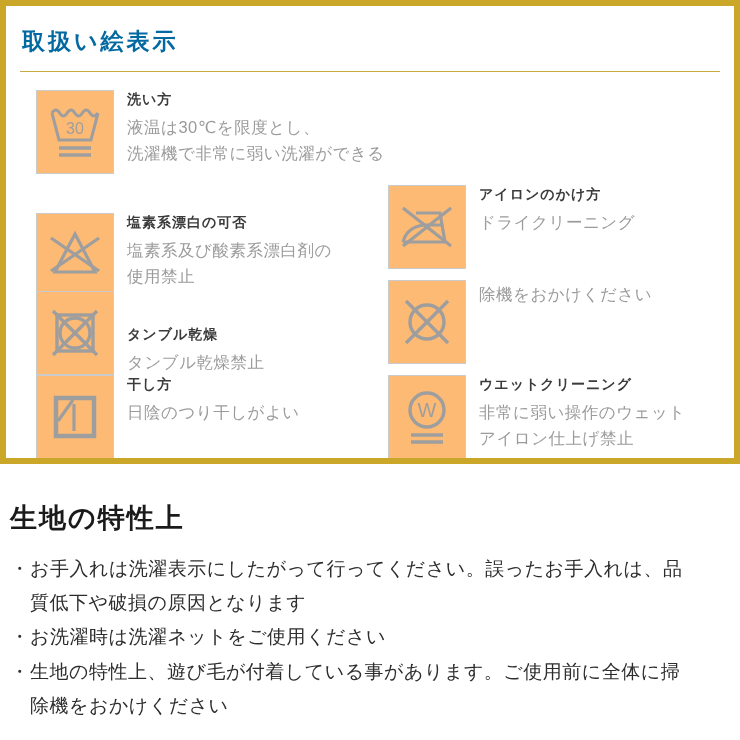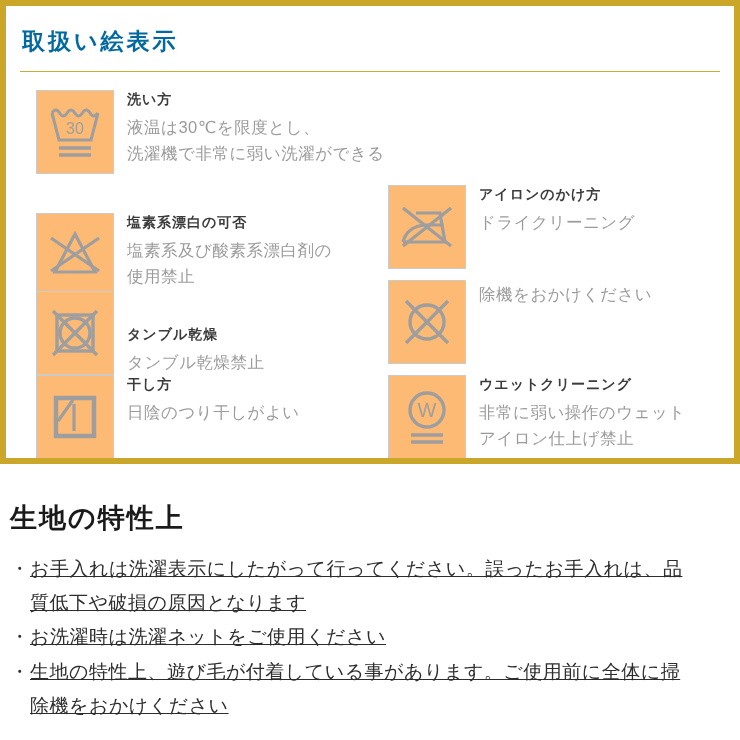--- a/index.html
+++ b/index.html
@@ -76,21 +76,21 @@
   }
   .handling-list { list-style: none; }
   .handling-list li {
     display: flex;
     font-size: 19px;
     color: #2D2D2D;
     line-height: 1.8;
     letter-spacing: 0.5px;
   }
   .bullet-char { flex: 0 0 auto; width: 20px; }
-  .bullet-text { white-space: pre-line; text-decoration: underline; }
+  .bullet-text { white-space: pre-line; }
 </style>
 </head>
 <body>
 
 <section class="care-box">
   <h1 class="care-box-title">取扱い絵表示</h1>
 
   <div class="symbol-grid">
 
     <div class="symbol-item c1r1">

